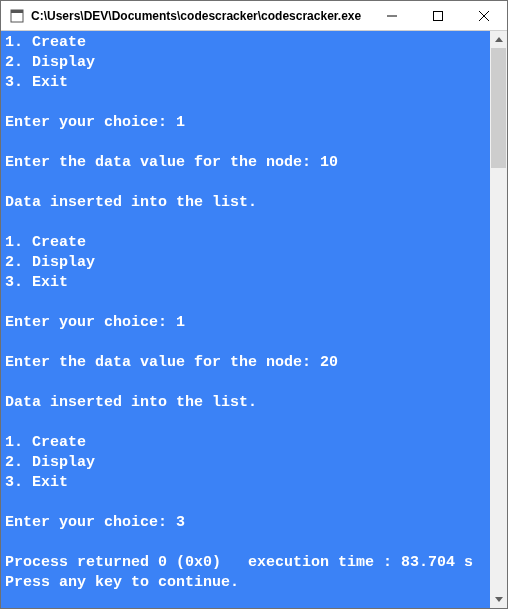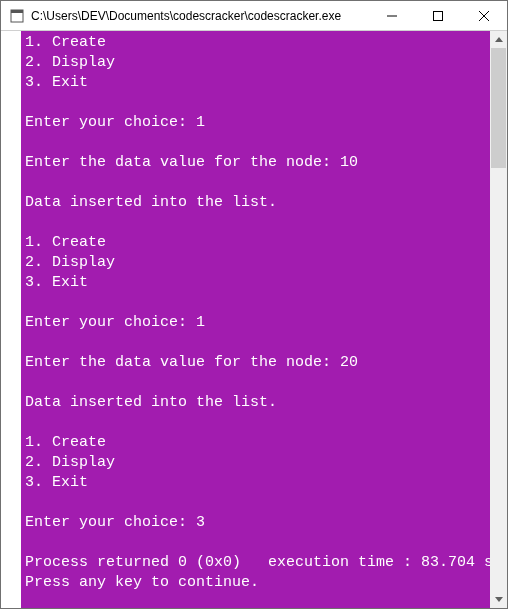--- a/index.html
+++ b/index.html
@@ -15,20 +15,21 @@
       overflow: hidden;
       position: relative;
     }
     .window {
       width: 508px;
       height: 609px;
       border: 1px solid #707070;
       background: #ffffff;
       display: flex;
       flex-direction: column;
+      font-weight: bold;
     }
     .titlebar {
       height: 30px;
       background: #ffffff;
       display: flex;
       align-items: center;
       border-bottom: 1px solid #d0d0d0;
       flex-shrink: 0;
     }
     .titlebar-icon {
@@ -56,24 +57,23 @@
       height: 100%;
       display: flex;
       align-items: center;
       justify-content: center;
       background: transparent;
       border: none;
       cursor: pointer;
     }
     .console-area {
       flex: 1;
-      background: #a21caf;
+      background: #3b82f6;
       display: flex;
       position: relative;
-      margin-left: 20px;
     }
     .console-content {
       flex: 1;
       padding: 2px 4px;
       font-family: Consolas, "Courier New", monospace;
       font-size: 15px;
       line-height: 20px;
       color: #ffffff;
       white-space: pre;
       overflow: hidden;

